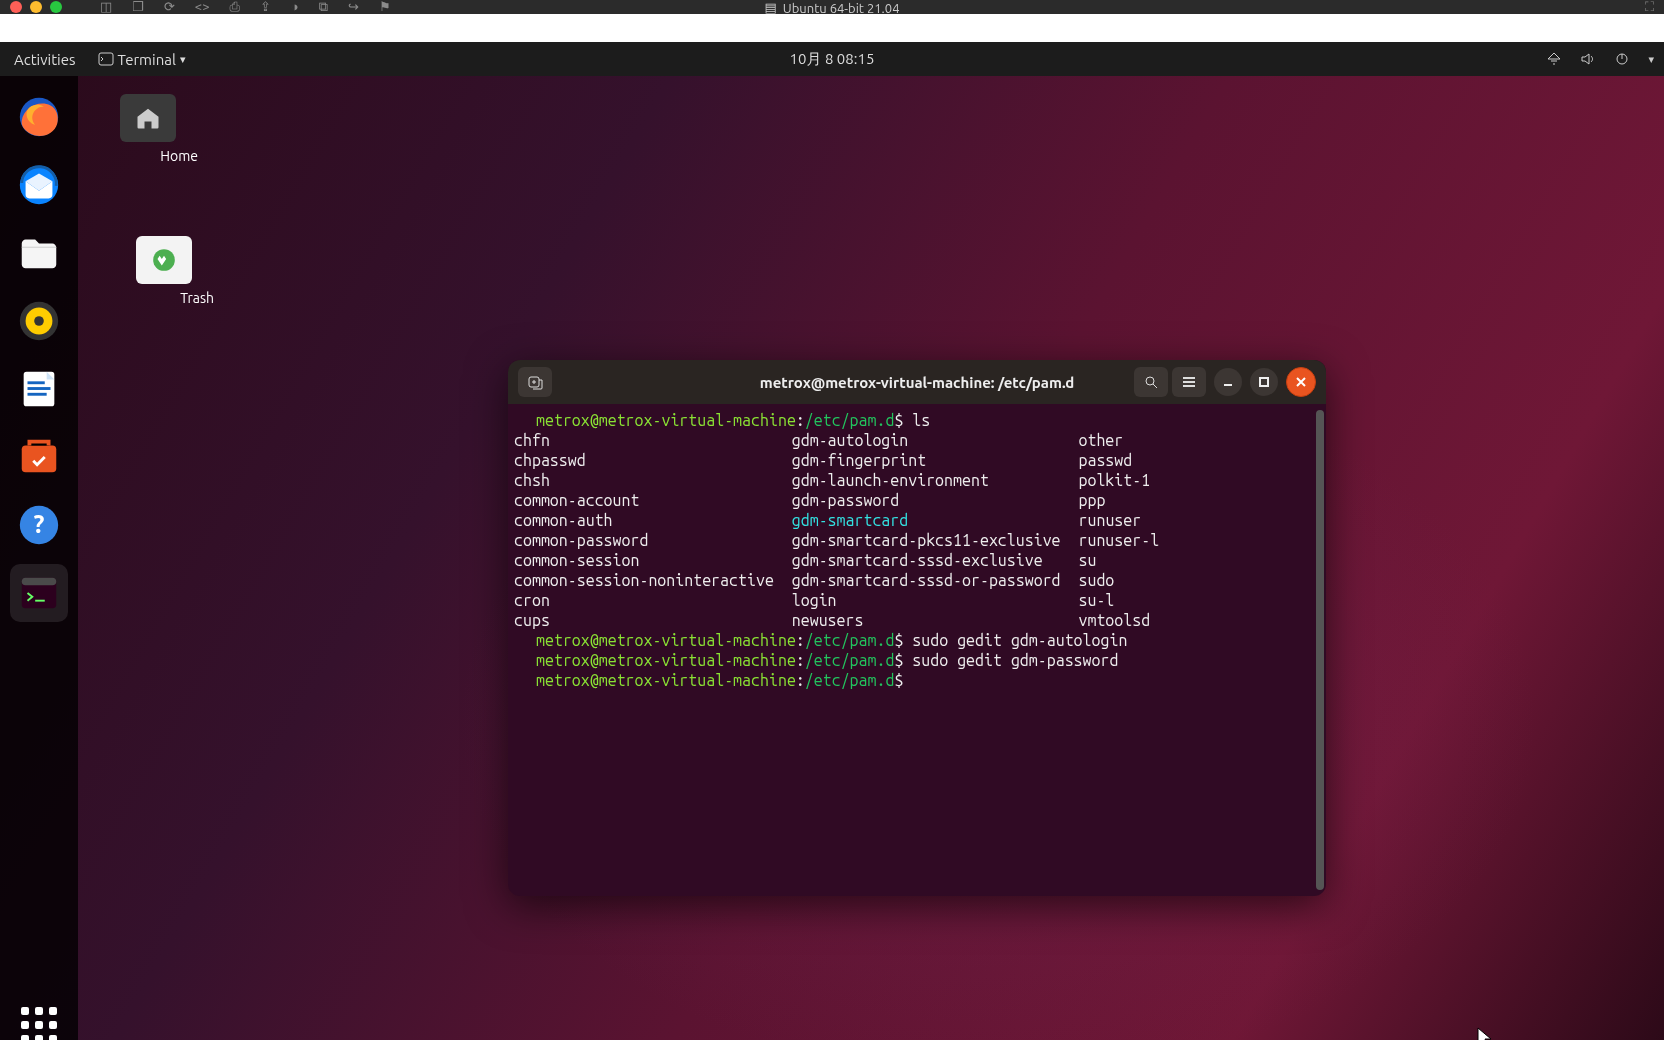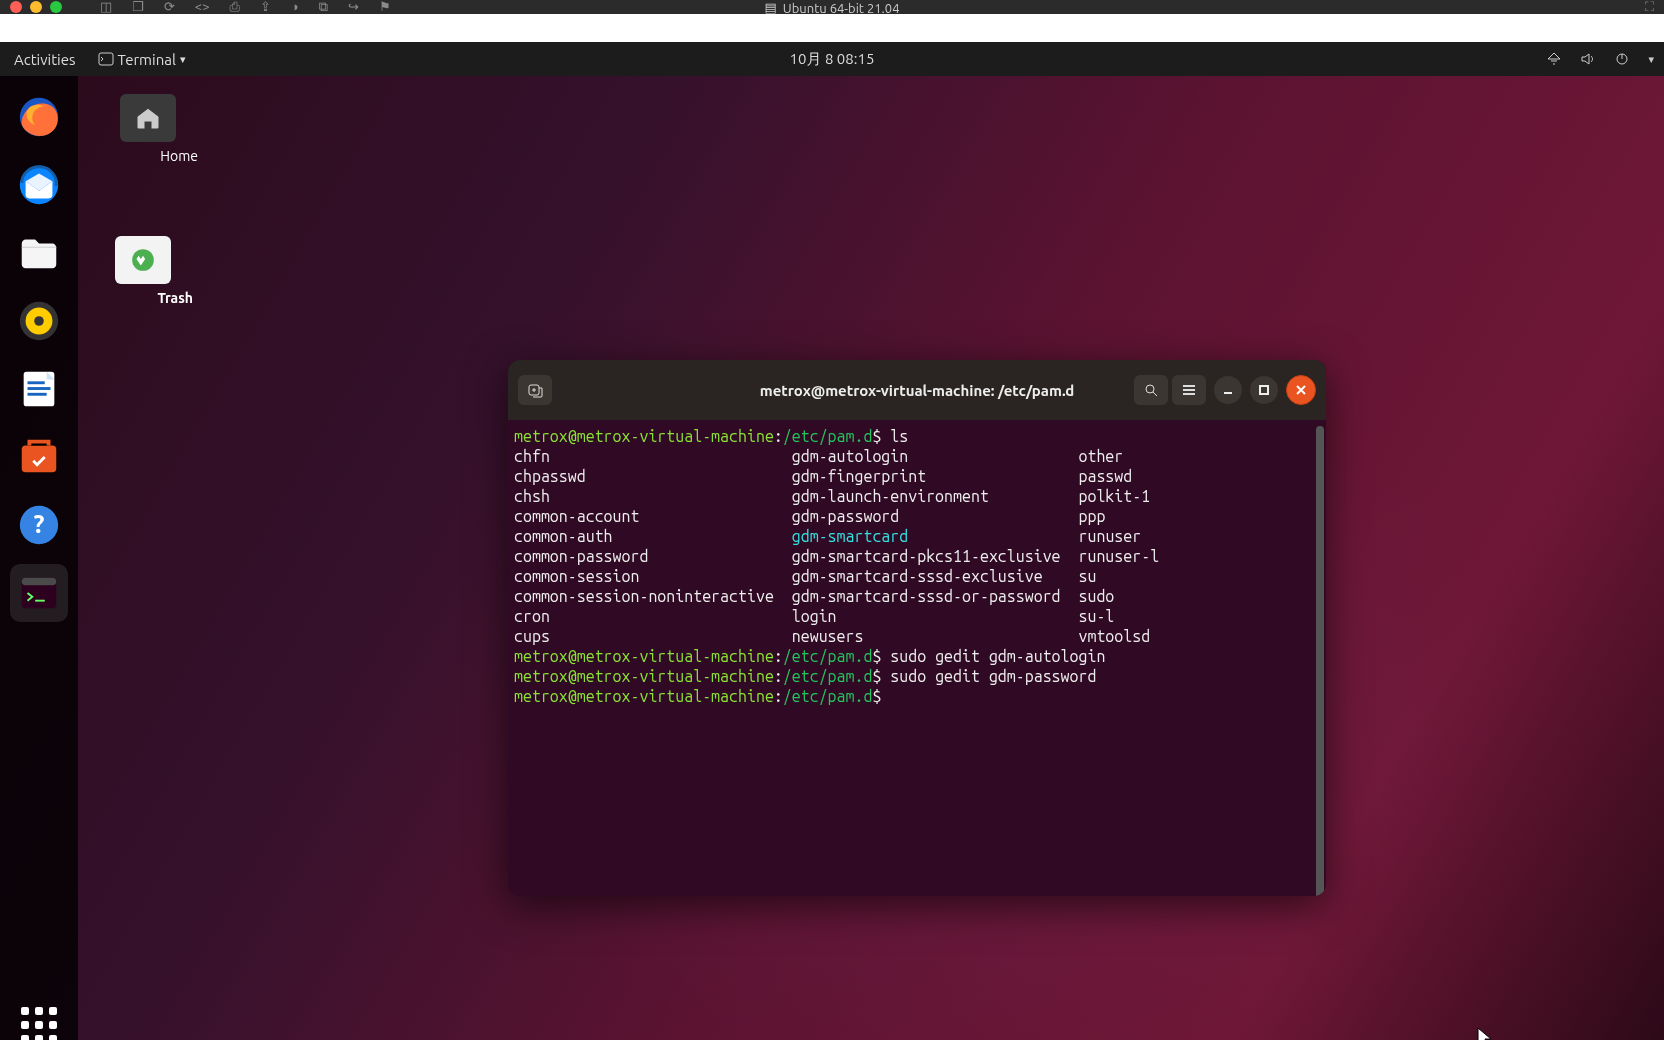--- a/index.html
+++ b/index.html
@@ -31,33 +31,33 @@
   .dock-spacer{flex:1;}
   .apps-grid{width:40px;height:40px;display:grid;grid-template-columns:repeat(3,8px);grid-template-rows:repeat(3,8px);gap:6px;justify-content:center;align-content:center;}
   .apps-grid i{background:#fff;border-radius:2px;}
   
   .dicon{position:absolute;width:100px;text-align:right;color:#fff;font-size:14px;cursor:pointer;}
   .dicon .box{width:56px;height:48px;margin:0 auto 6px;border-radius:6px;display:flex;align-items:center;justify-content:center;}
   .home-box{background:#3a3a3a;}
   .trash-box{background:#f3f3f3;}
   
   .term-win{position:absolute;left:508px;top:284px;width:818px;height:536px;border-radius:12px;overflow:hidden;box-shadow:0 10px 40px rgba(0,0,0,.6);background:#300a24;}
-  .term-header{height:44px;background:#2a2522;display:flex;align-items:center;padding:8px 10px;gap:4px;position:relative;}
+  .term-header{height:44px;background:#2a2522;display:flex;align-items:center;padding:0 10px;gap:4px;position:relative;}
   .term-header .htitle{position:absolute;left:50%;transform:translateX(-50%);color:#eee;font-size:15px;font-weight:bold;}
   .hbtn{width:34px;height:30px;border-radius:6px;background:#3c3633;display:flex;align-items:center;justify-content:center;cursor:pointer;}
   .hbtn svg{fill:#ddd;}
   .hbtn.menu{margin-left:0;}
   .hspace{flex:1;}
   .winctl{width:28px;height:28px;border-radius:50%;background:#3c3633;display:flex;align-items:center;justify-content:center;margin-left:4px;cursor:pointer;}
   .winctl.close{background:#e95420;border:1px solid #c73f10;}
   .winctl svg{stroke:#eee;fill:none;stroke-width:2;}
   .term-body{position:relative;height:calc(100% - 44px);}
   .term-pre{position:absolute;top:6px;left:6px;right:12px;bottom:6px;color:#eee;font:16px/20px "Ubuntu Mono","DejaVu Sans Mono",monospace;white-space:pre;overflow:hidden;}
   .scrollbar{position:absolute;right:2px;top:6px;bottom:6px;width:8px;background:#555;border-radius:4px;}
-  .p-user{color:#8ae234;} 
+  .p-user{color:#8ae234;margin-left:22px;} 
   .p-path{color:#22c55e;}
   .p-sym{color:#34e2e2;text-align:right;}
   .mouse-cursor{position:absolute;left:1477px;top:985px;}
 </style>
 </head>
 <body>
 
 <div class="host-bar">
   <div class="traffic">
     <div class="tdot tred"></div>
@@ -113,21 +113,21 @@
 
   <div class="desktop">
     <div class="dicon" style="left:98px;top:18px;">
       <div class="box home-box">
         <svg width="28" height="28" viewBox="0 0 24 24">
             <path d="M3 11l9-7 9 7v9a1 1 0 01-1 1h-5v-6H9v6H4a1 1 0 01-1-1z" fill="#ccc"></path>
           </svg>
       </div>
       <div>Home</div>
     </div>
-    <div class="dicon" style="left:93px;top:160px;font-weight:bold;">
+    <div class="dicon" style="left:114px;top:160px;">
       <div class="box trash-box">
         <svg width="26" height="26" viewBox="0 0 24 24">
             <path d="M12 2a10 10 0 100 20 10 10 0 000-20z" fill="#4caf50"></path>
             <path d="M7 10l3 3 3-3 3 3-3 3-3-3-3 3z" fill="#fff" opacity=".0"></path>
             <path d="M8 8l2 3 2-3 2 3-4 6-4-6z" fill="#fff"></path>
           </svg>
       </div>
       <div>Trash</div>
     </div>
 

